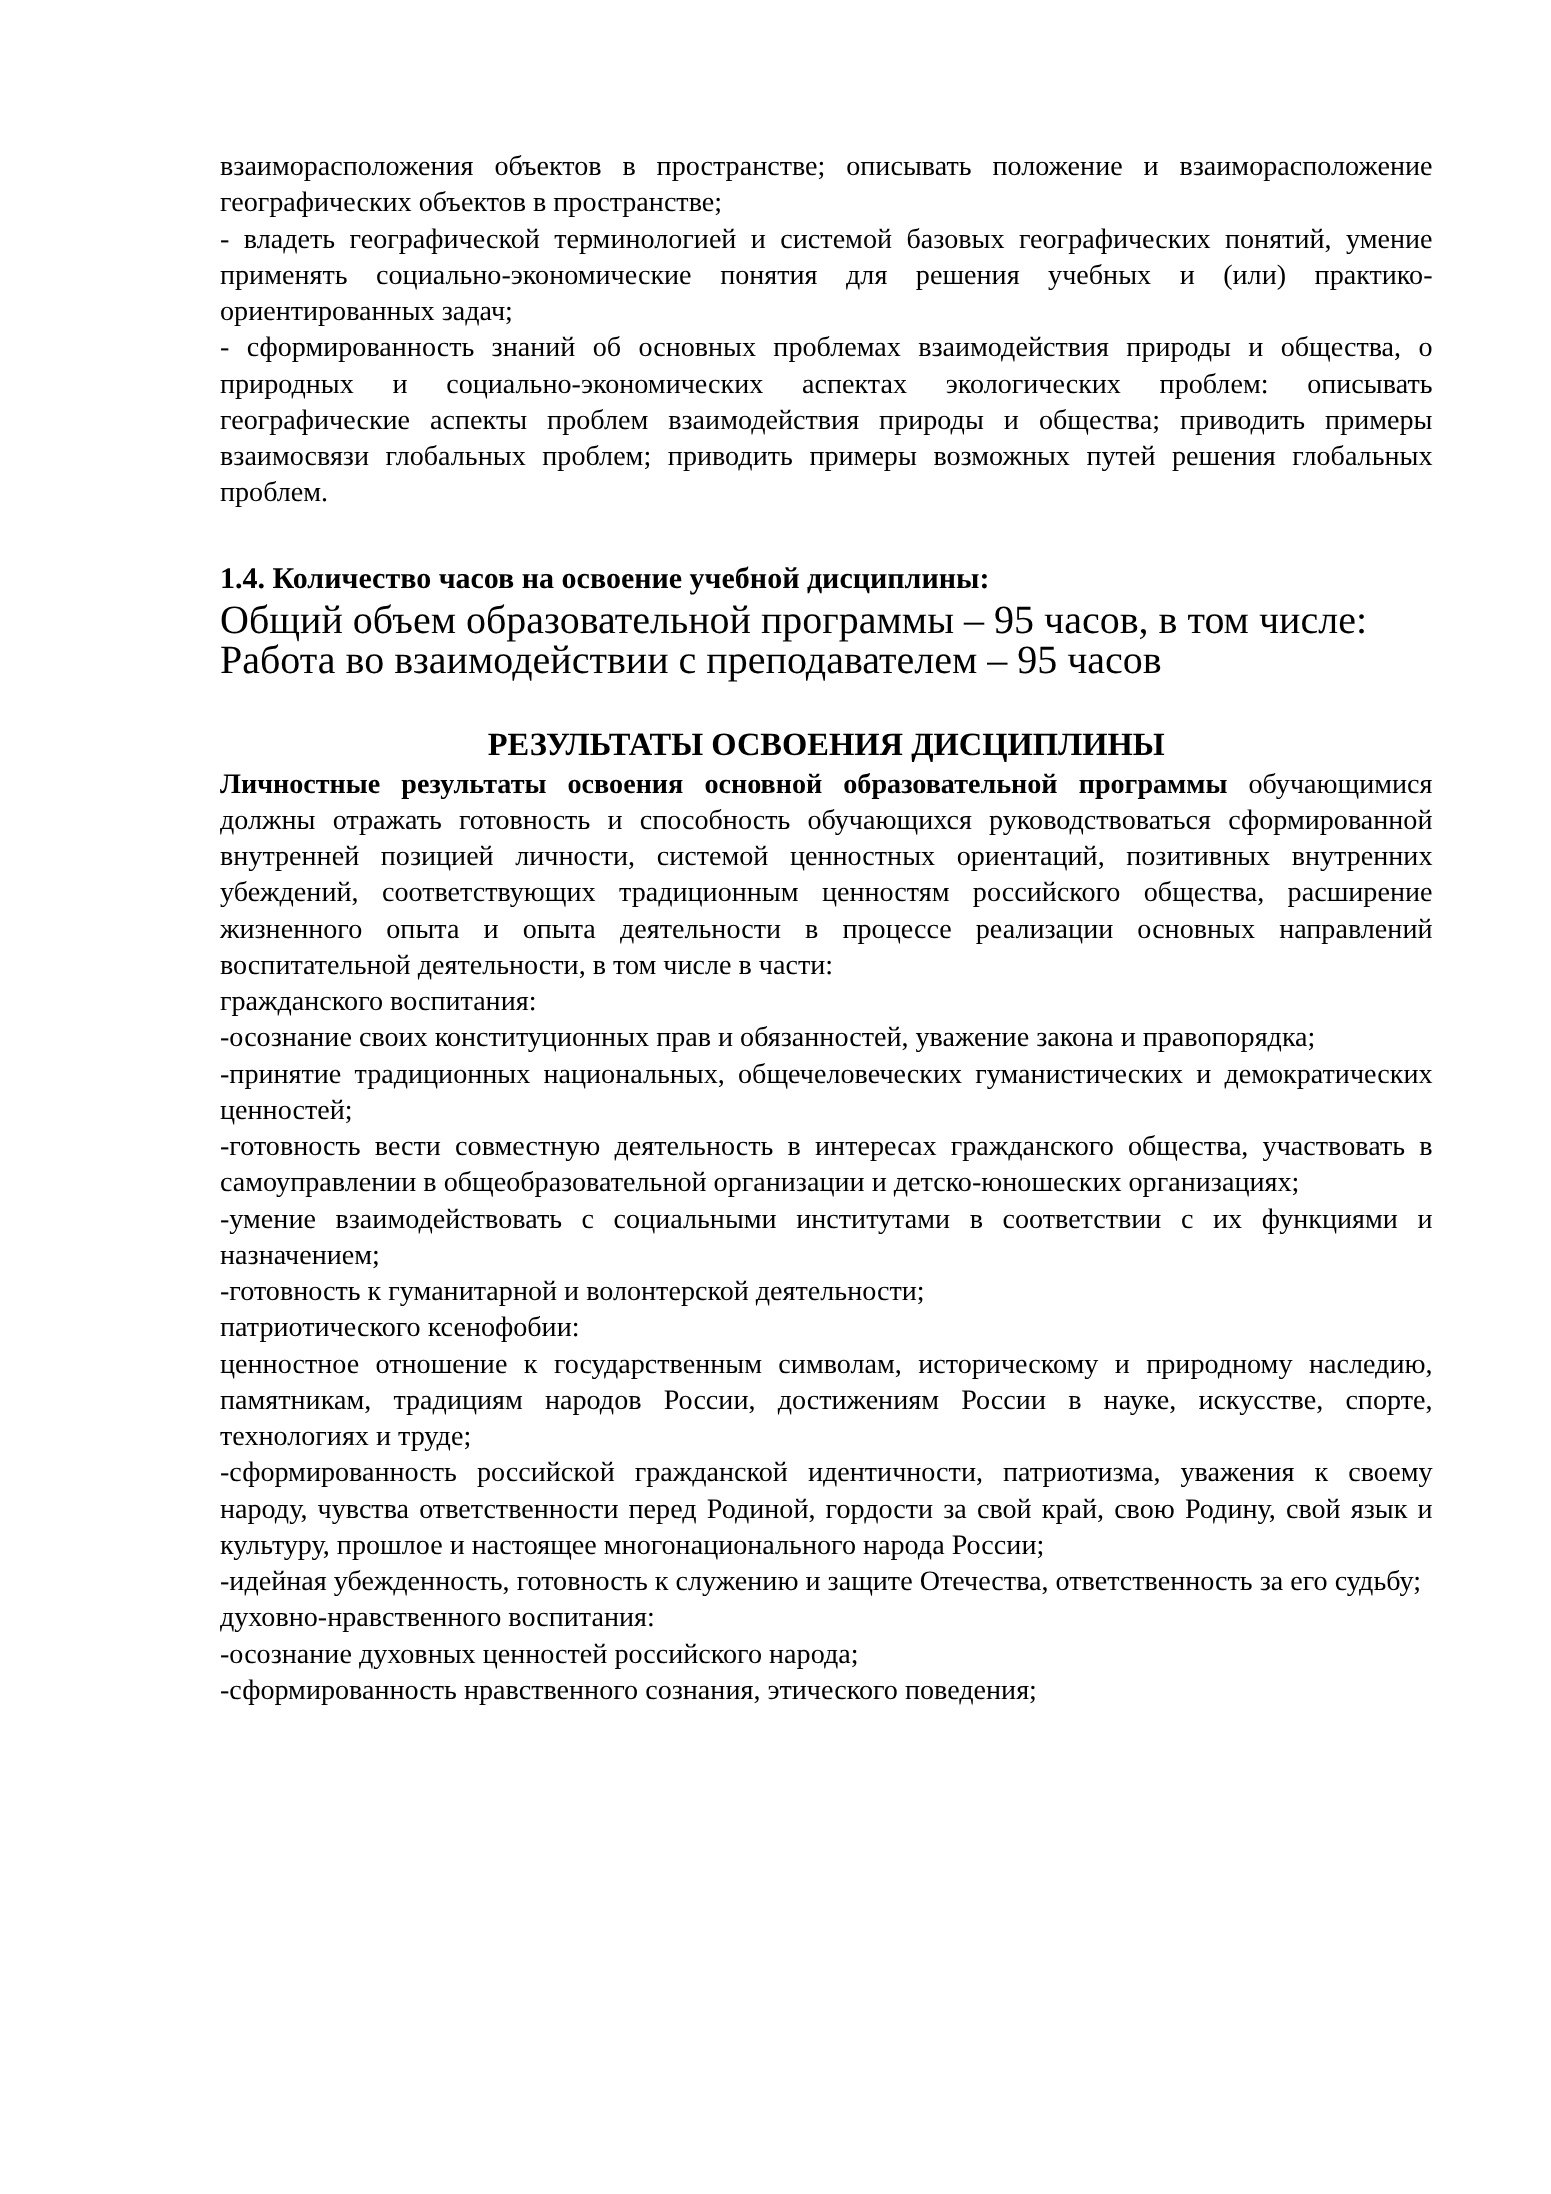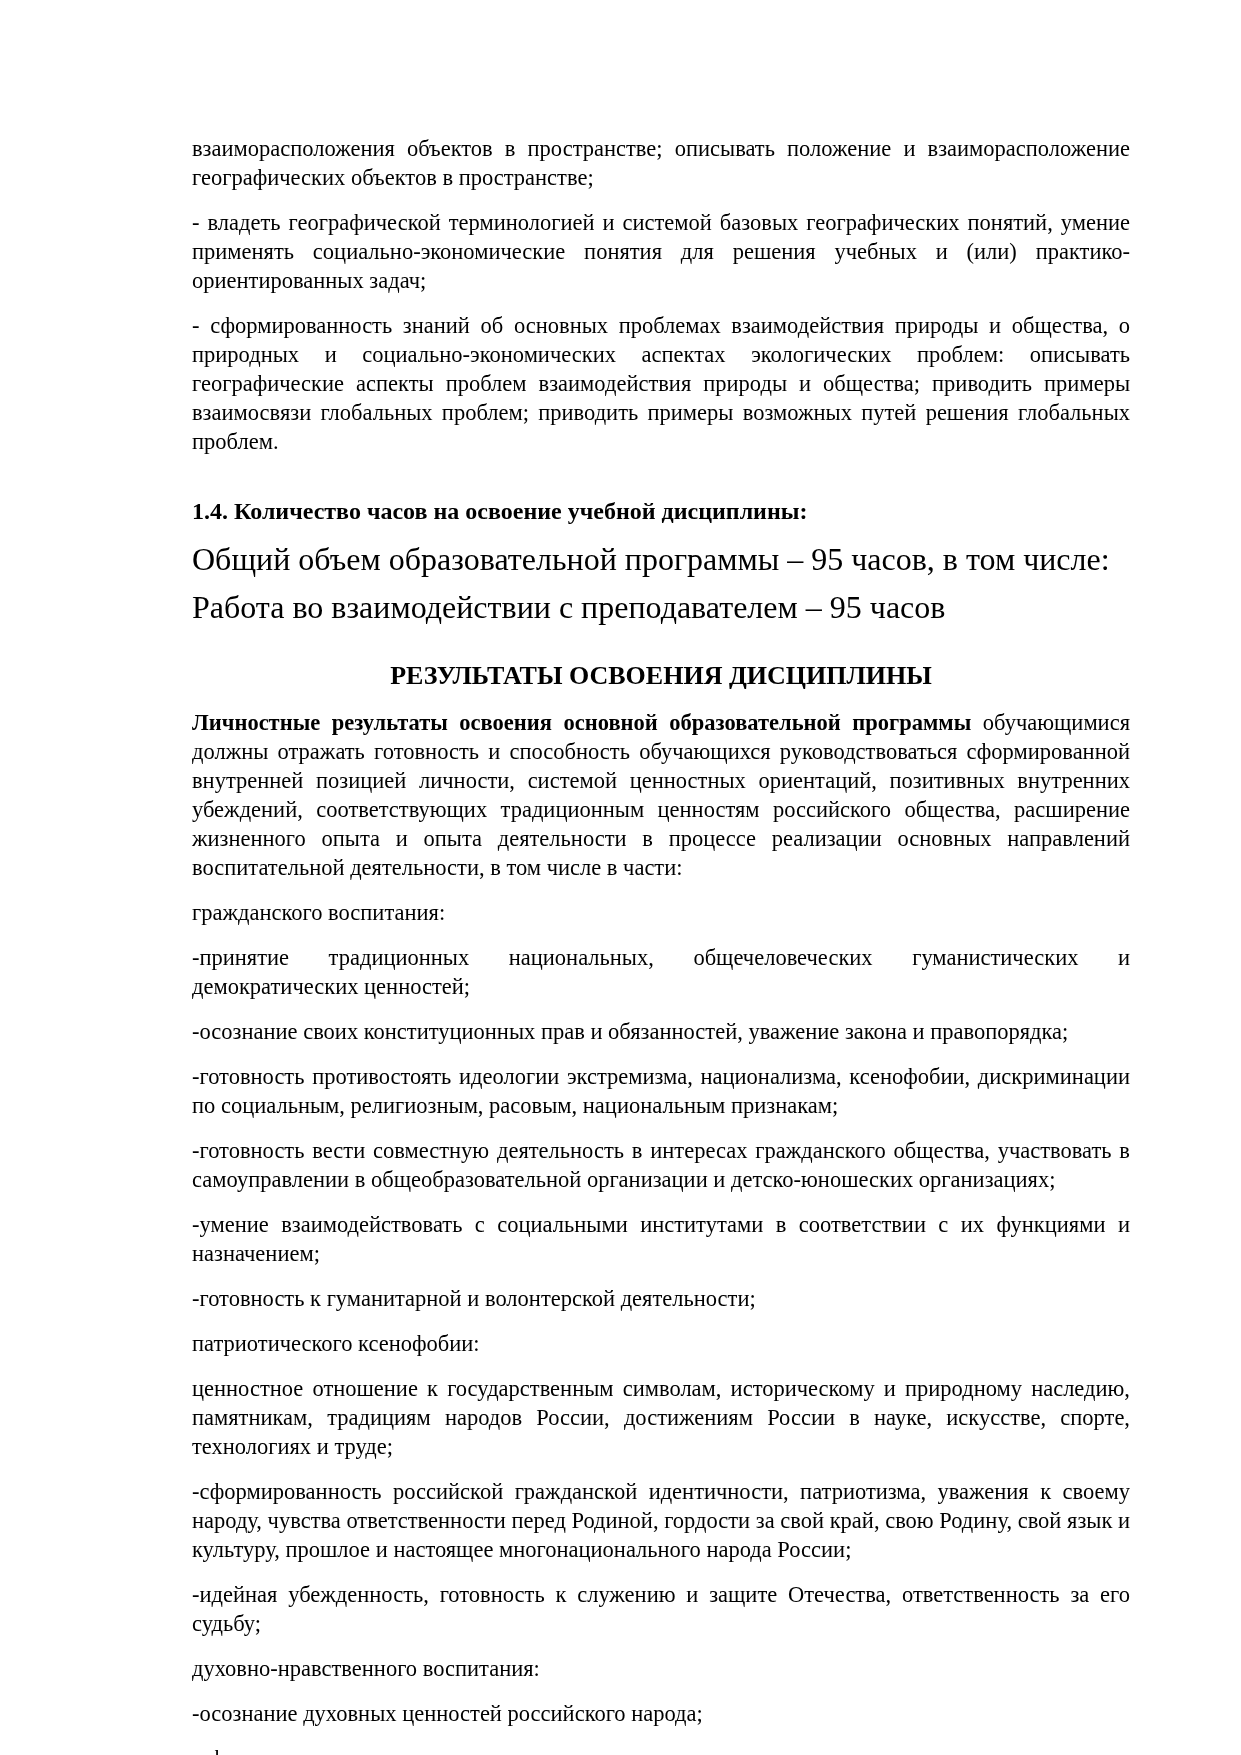--- a/index.html
+++ b/index.html
@@ -7,21 +7,21 @@
   .page {
     position: absolute;
     left: 176px;
     top: 118px;
     width: 970px;
     font-family: "Liberation Serif", serif;
     color: #000000;
     font-size: 22.5px;
     line-height: 29px;
   }
-  p { margin: 16px; text-align: justify; text-align-last: left; }
+  p { margin: 0; text-align: justify; text-align-last: left; }
   .heading-14 { font-weight: bold; font-size: 24px; line-height: 32px; margin-top: 39px; }
   .hours { font-size: 32px; line-height: 32px; }
   .section-title {
     font-weight: bold; font-size: 26px; line-height: 32px;
     text-align: center; text-align-last: center; margin-top: 37px;
   }
   .sub { font-weight: normal; }
   .intro .lead { font-weight: bold; }
 </style>
 </head>
@@ -35,23 +35,22 @@
 
   <p class="heading-14">1.4. Количество часов на освоение учебной дисциплины:</p>
   <p class="hours">Общий объем образовательной программы – 95  часов, в том числе:</p>
   <p class="hours">Работа во взаимодействии с преподавателем – 95 часов</p>
 
   <p class="section-title">РЕЗУЛЬТАТЫ ОСВОЕНИЯ ДИСЦИПЛИНЫ</p>
 
   <p class="intro"><span class="lead"> Личностные результаты освоения основной образовательной программы</span><span> обучающимися должны отражать готовность и способность обучающихся руководствоваться сформированной внутренней позицией личности, системой ценностных ориентаций, позитивных внутренних убеждений, соответствующих традиционным ценностям российского общества, расширение жизненного опыта и опыта деятельности в процессе реализации основных направлений воспитательной деятельности, в том числе в части:</span></p>
 
   <p class="sub">гражданского воспитания:</p>
+  <p>-осознание своих конституционных прав и обязанностей, уважение закона и правопорядка;</p>
   <p>-принятие традиционных национальных, общечеловеческих гуманистических и демократических ценностей;</p>
-  <p>-осознание своих конституционных прав и обязанностей, уважение закона и правопорядка;</p>
-  <p>-готовность противостоять идеологии экстремизма, национализма, ксенофобии, дискриминации по социальным, религиозным, расовым, национальным признакам;</p>
   <p>-готовность вести совместную деятельность в интересах гражданского общества, участвовать в самоуправлении в общеобразовательной организации и детско-юношеских организациях;</p>
   <p>-умение взаимодействовать с социальными институтами в соответствии с их функциями и назначением;</p>
   <p>-готовность к гуманитарной и волонтерской деятельности;</p>
 
   <p class="sub">патриотического ксенофобии:</p>
   <p>ценностное отношение к государственным символам, историческому и природному наследию, памятникам, традициям народов России, достижениям России в науке, искусстве, спорте, технологиях и труде;</p>
   <p>-сформированность российской гражданской идентичности, патриотизма, уважения к своему народу, чувства ответственности перед Родиной, гордости за свой край, свою Родину, свой язык и культуру, прошлое и настоящее многонационального народа России;</p>
   <p>-идейная убежденность, готовность к служению и защите Отечества, ответственность за его судьбу;</p>
 
   <p class="sub">духовно-нравственного воспитания:</p>

